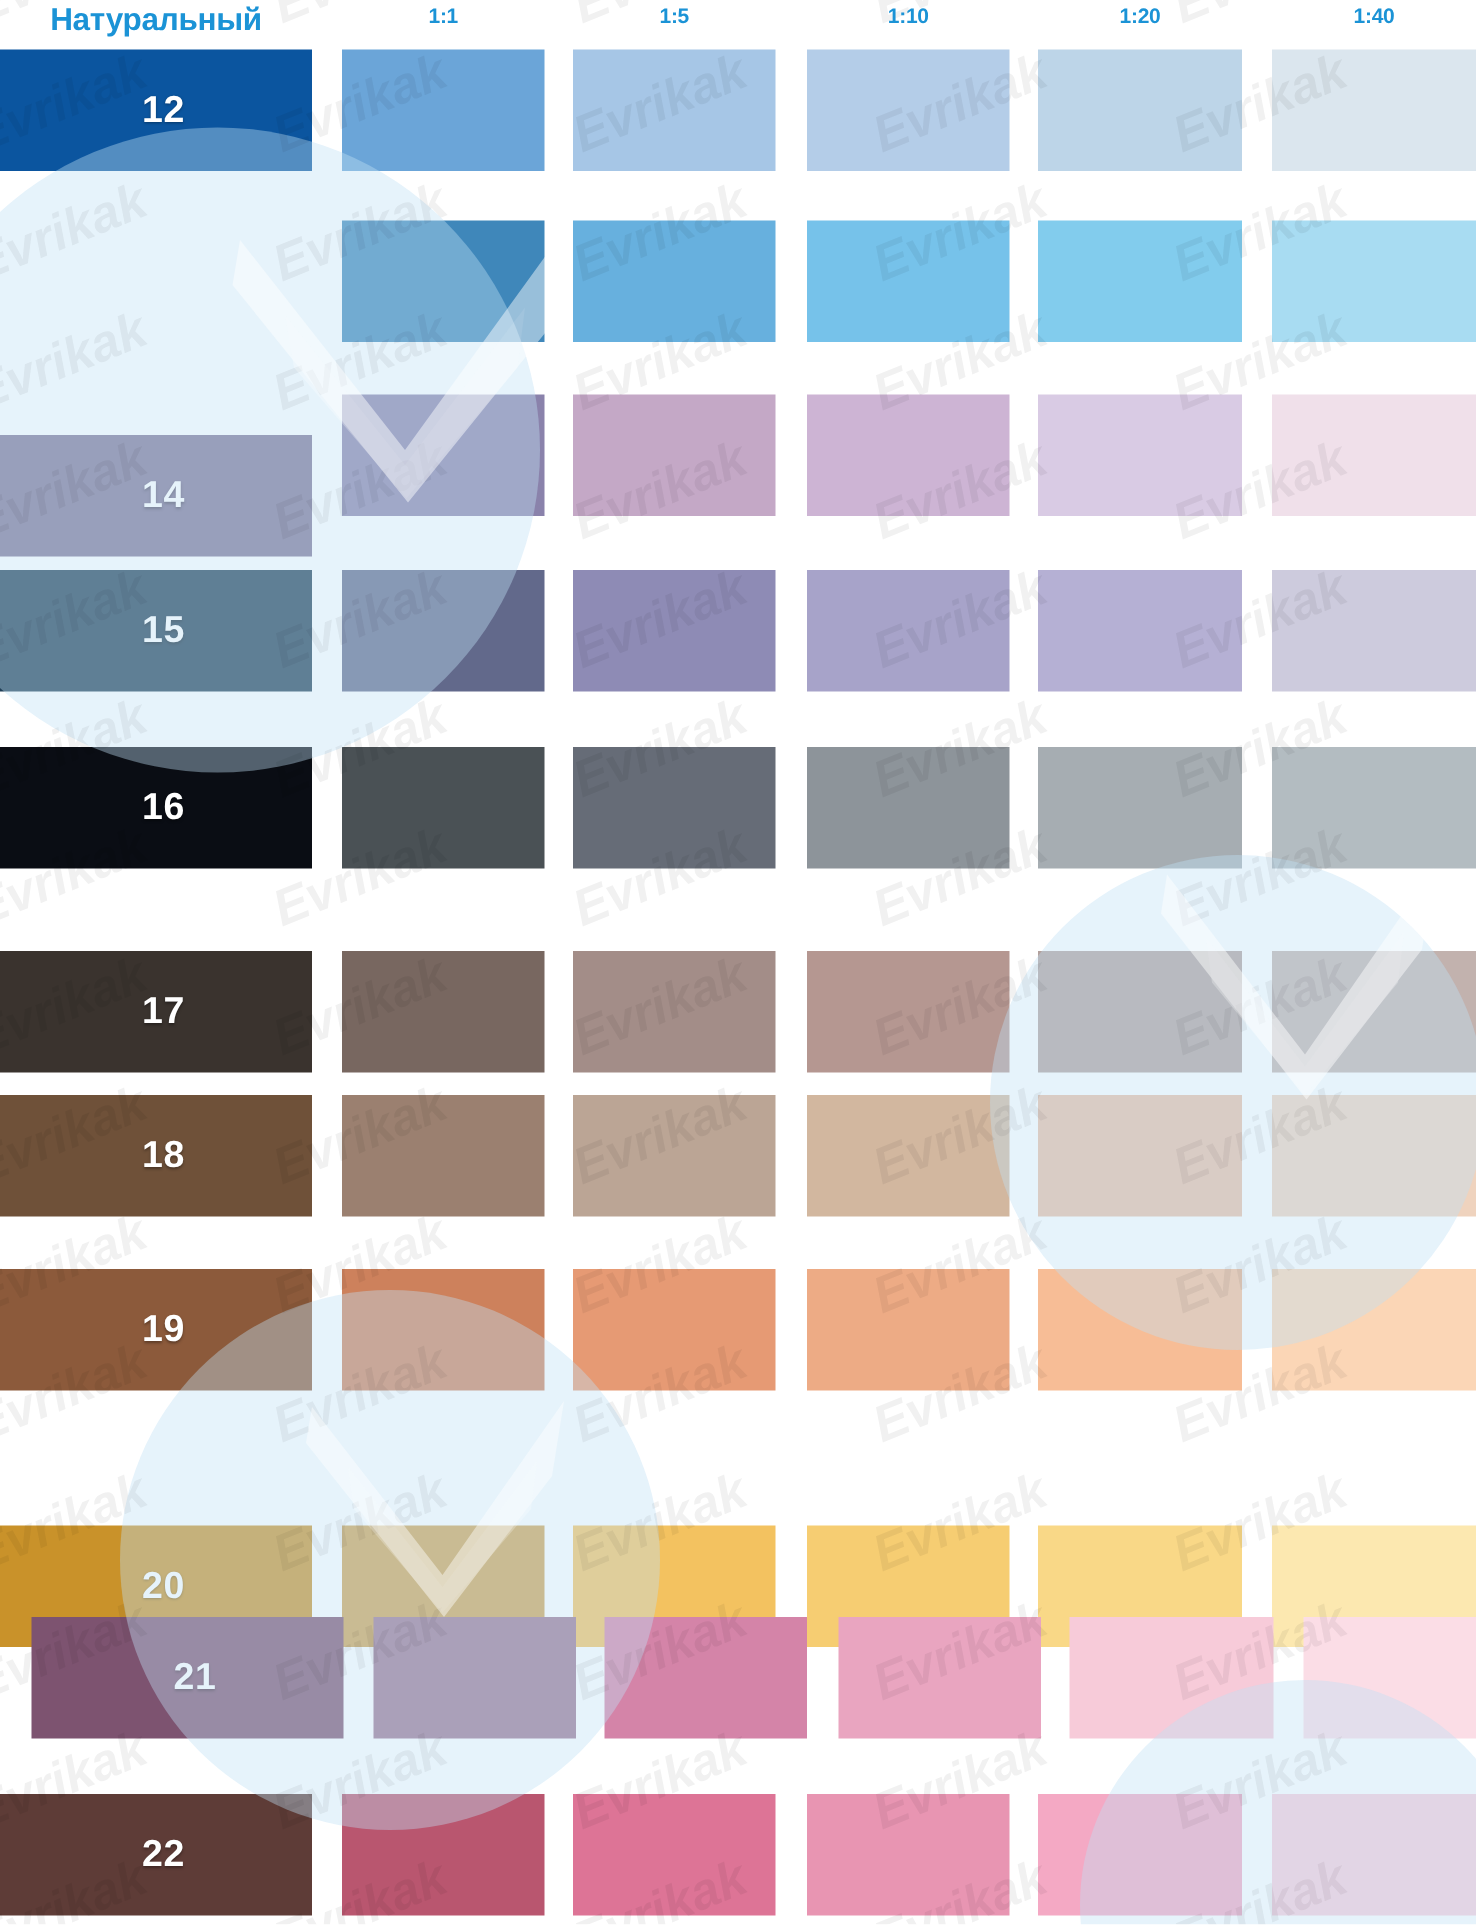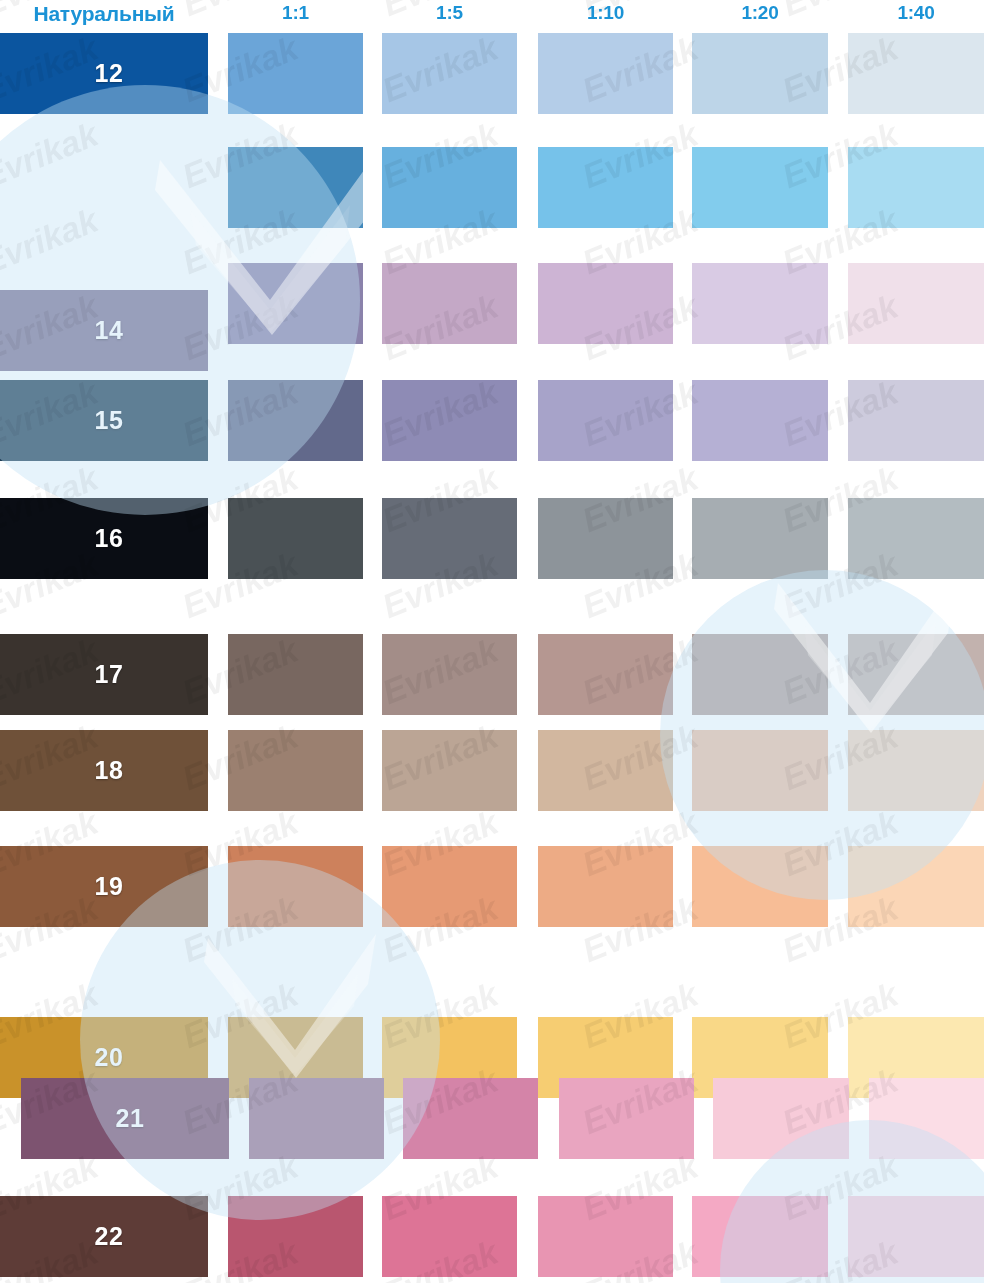--- a/index.html
+++ b/index.html
@@ -71,21 +71,21 @@
   #chart-header {
     position: absolute;
     left: 0; top: 0;
     width: 984px;
     height: 34px;
     z-index: 5;
   }
   .hdr-cell {
     position: absolute;
     top: 2px;
-    font-size: 19px;
+    font-size: 14px;
     font-weight: bold;
     color: #1b93d6;
     letter-spacing: -0.2px;
     white-space: nowrap;
   }
   .hdr-cell.natural {
     left: 0;
     width: 208px;
     text-align: center;
     font-size: 21px;

